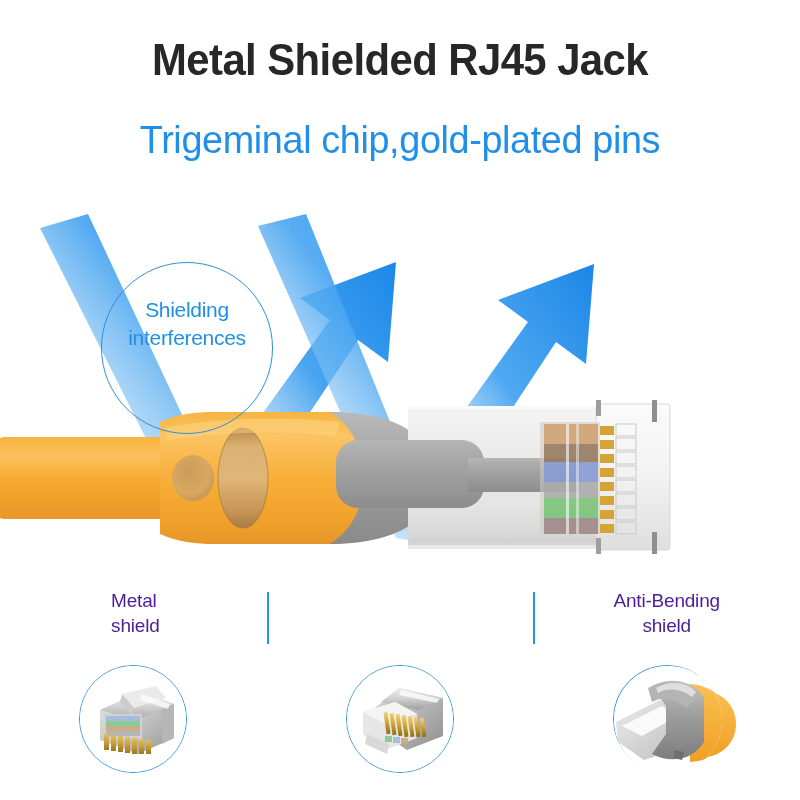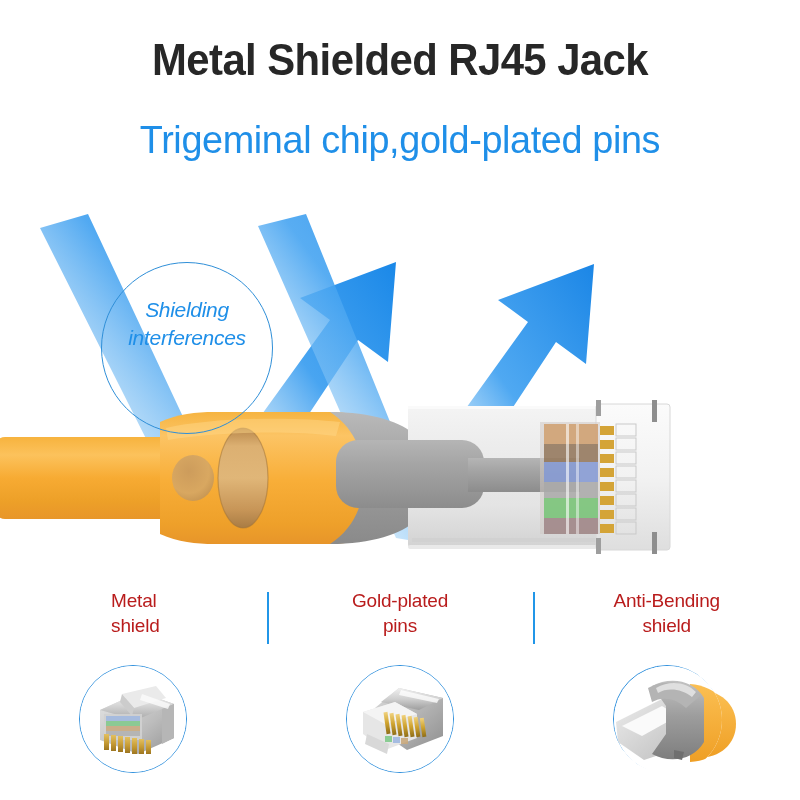--- a/index.html
+++ b/index.html
@@ -69,21 +69,20 @@
   #shield-label {
     position: absolute;
     left: 101px;
     top: 296px;
     width: 172px;
     text-align: center;
     font-size: 21px;
     line-height: 28px;
     color: #1f8fe8;
     letter-spacing: -0.3px;
-    font-style: italic;
   }
 
   
   #features {
     position: absolute;
     left: 0;
     top: 588px;
     width: 800px;
     height: 70px;
     display: flex;
@@ -91,21 +90,21 @@
   .feature-col {
     flex: 1 1 0;
     position: relative;
     display: flex;
     align-items: flex-start;
     justify-content: center;
   }
   .feature-label {
     font-size: 19px;
     line-height: 25px;
-    color: #b91c1c;
+    color: #4c1d95;
     text-align: center;
     letter-spacing: -0.2px;
     white-space: pre-line;
   }
   .col-1 .feature-label { text-align: left; padding-left: 4px; }
   .vdiv {
     position: absolute;
     left: 0;
     top: 4px;
     width: 2px;
@@ -315,22 +314,20 @@
 <div id="shield-label">Shielding
 interferences</div>
 
 <div id="features">
   <div class="feature-col col-1">
     <span class="feature-label">Metal
 shield</span>
   </div>
   <div class="feature-col col-2">
     <span class="vdiv"></span>
-    <span class="feature-label">Gold-plated
-pins</span>
   </div>
   <div class="feature-col col-3">
     <span class="vdiv"></span>
     <span class="feature-label">Anti-Bending
 shield</span>
   </div>
 </div>
 
 <div id="thumbs">
 

